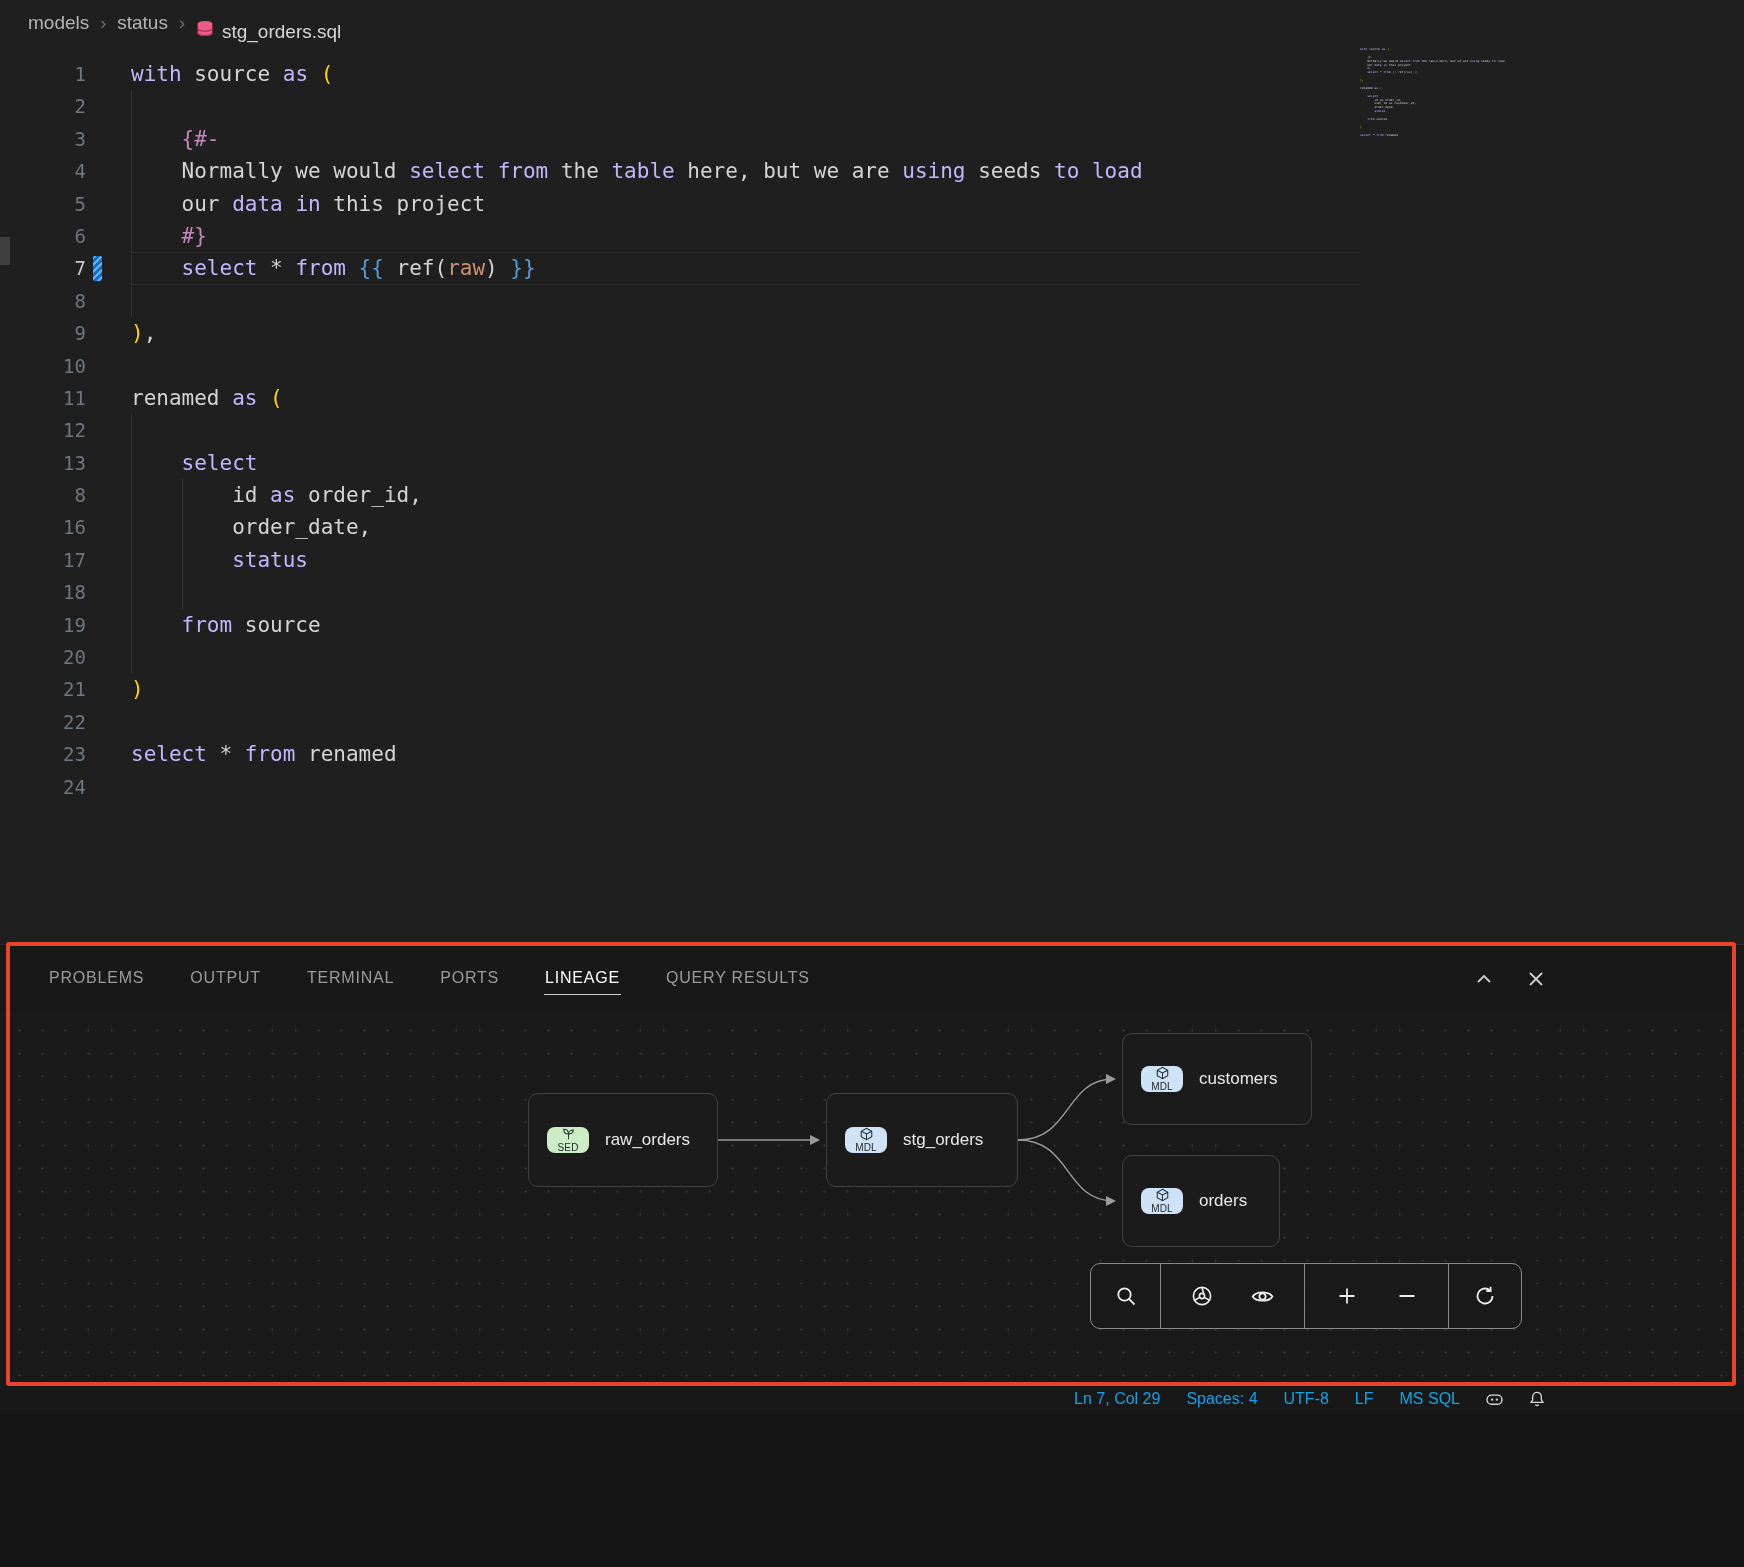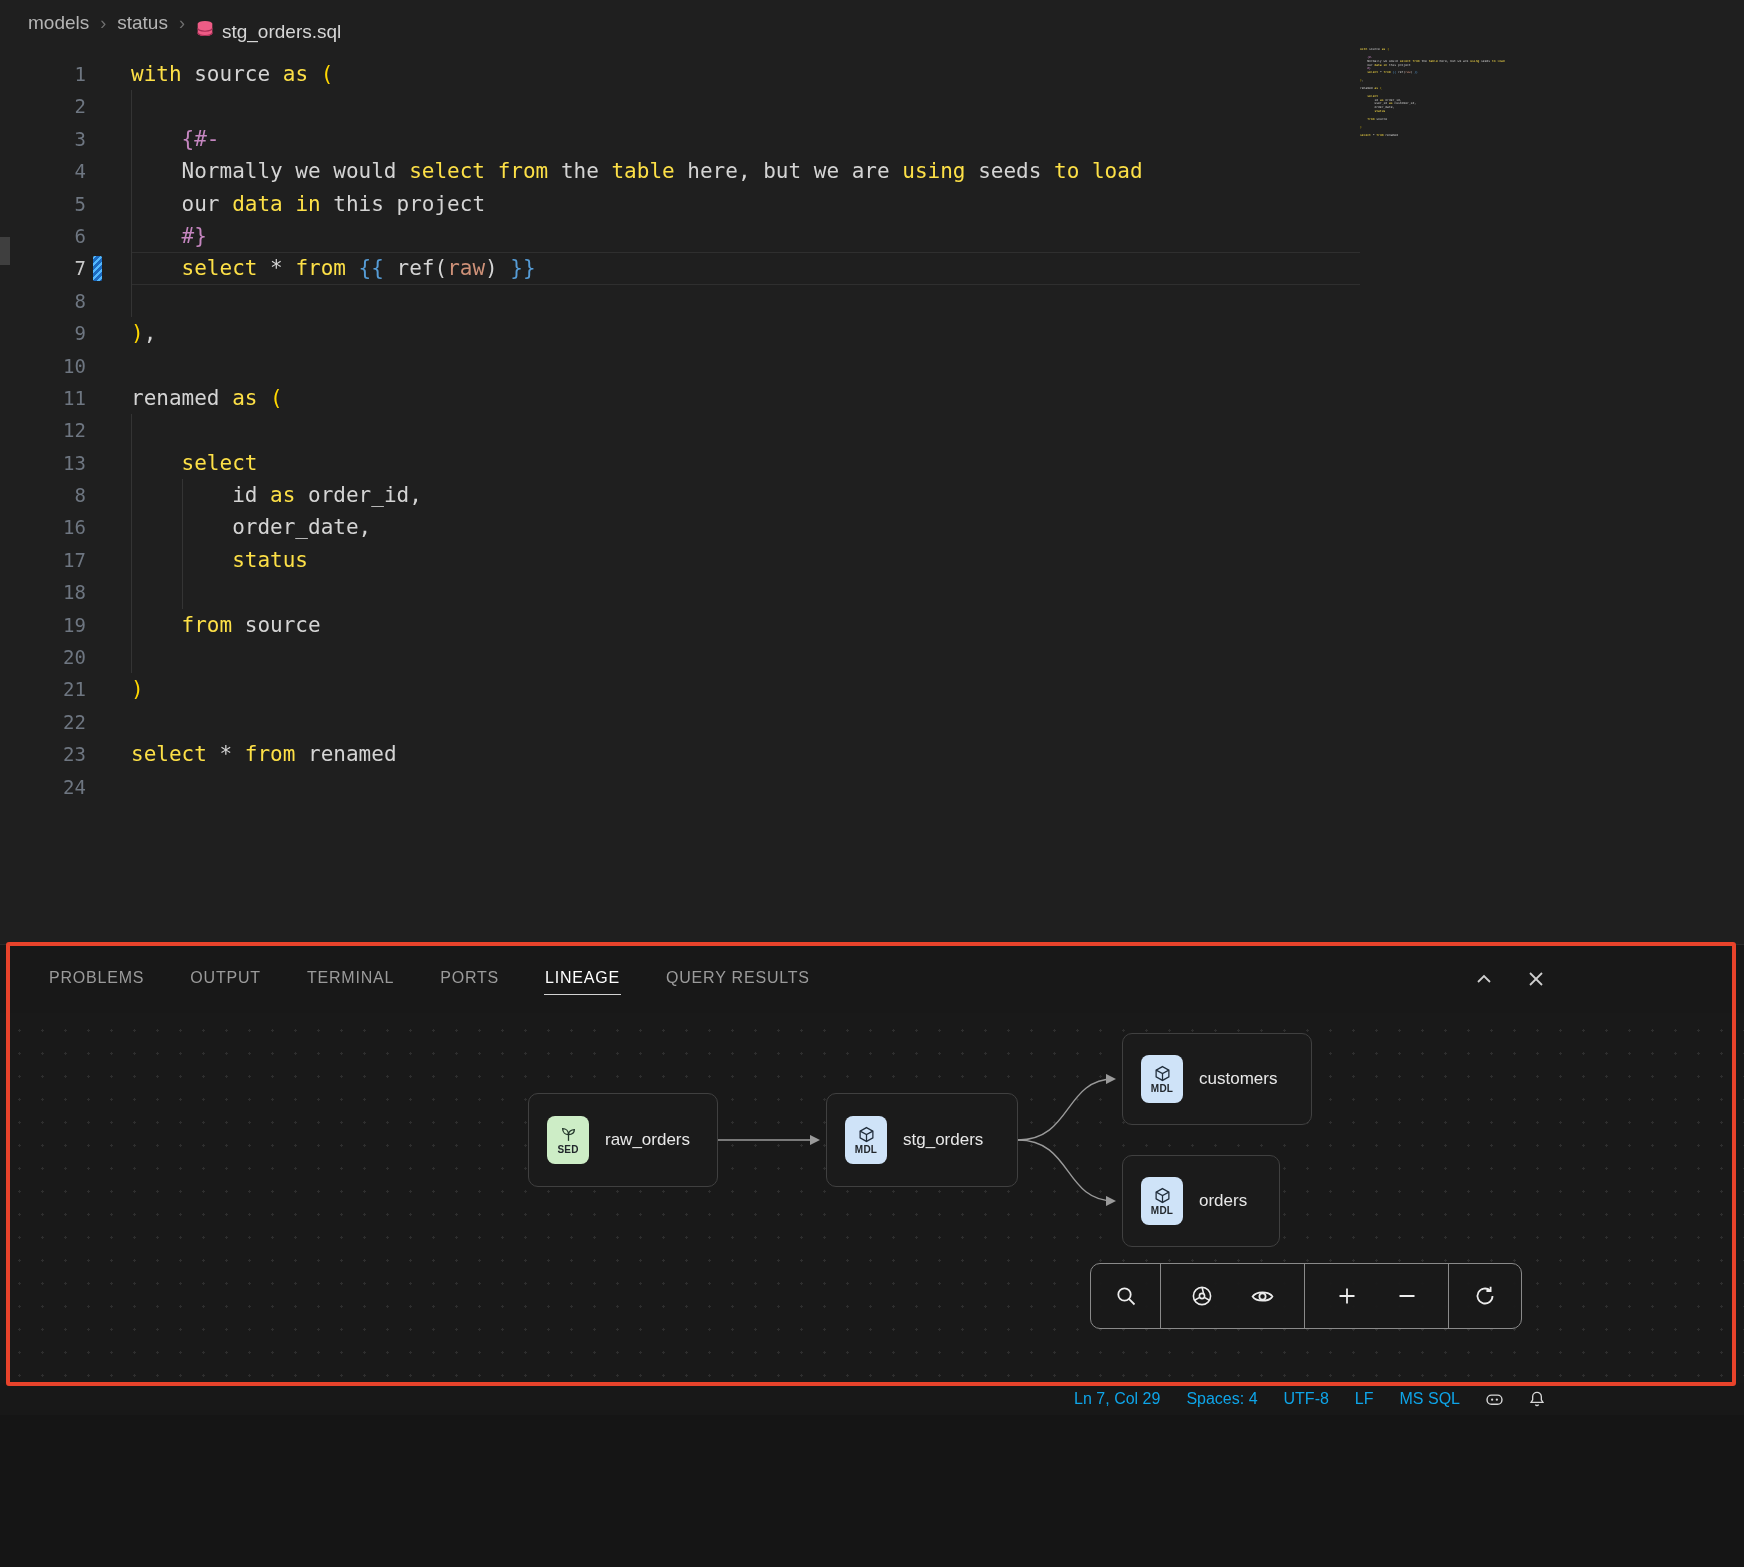--- a/index.html
+++ b/index.html
@@ -34,21 +34,21 @@
     position:absolute; left:93px; top:4px; width:9px; height:25px; border-radius:1.5px;
     background:repeating-linear-gradient(135deg, #53b8ff 0 2.5px, #1c6ac0 2.5px 5px);
   }
   .line-code { margin-left:45px; flex:1; position:relative; white-space:pre; color:#d4d4d4; }
   .code-line.active .line-code {
     box-shadow: inset 0 1px 0 #2f2f2f, inset 0 -1px 0 #2f2f2f;
     margin-right:384px;
   }
   .indent-guide { position:absolute; top:0; bottom:0; width:1px; background:#343434; }
 
-  .tok-kw { color:#fde047; }
+  .tok-kw { color:#c4b5fd; }
   .tok-pl { color:#d4d4d4; }
   .tok-cm { color:#c586c0; }
   .tok-st { color:#ce9178; }
   .tok-br { color:#ffd700; }
   .tok-jj { color:#569cd6; }
 
   .left-notch { position:absolute; left:0; top:237px; width:10px; height:28px; background:#3f3f3f; }
 
   
   .minimap {
@@ -78,22 +78,22 @@
     background-image:radial-gradient(circle, #2e2e2e 1.25px, transparent 1.35px);
     background-size:23px 23px; background-position:8px 6px;
   }
   .edges { position:absolute; top:0; left:0; z-index:0; }
 
   .lineage-node {
     position:absolute; z-index:1; background:#1b1b1b; border:1px solid #404040;
     border-radius:10px; display:flex; align-items:center; gap:16px; padding-left:18px;
   }
   .node-tile {
-    width:42px; height:48px; border-radius:8px; flex:none;
-    display:flex; flex-direction:column; align-items:center; justify-content:center; gap:1px;font-weight:bold;
+    width:42px; height:26px; border-radius:8px; flex:none;
+    display:flex; flex-direction:column; align-items:center; justify-content:center; gap:1px;
   }
   .node-tile.seed  { background:#cdedc6; }
   .node-tile.model { background:#cfe3f8; }
   .tile-label { font-size:10px; color:#21262b; letter-spacing:.2px; }
   .node-label { font-size:17px; color:#e8e8e8; white-space:nowrap; }
 
   .lineage-toolbar {
     position:absolute; z-index:2; left:1090px; top:250px; height:66px;
     display:flex; border:1px solid #8a8a8a; border-radius:10px;
     background:rgba(25,25,25,.92); overflow:hidden;

